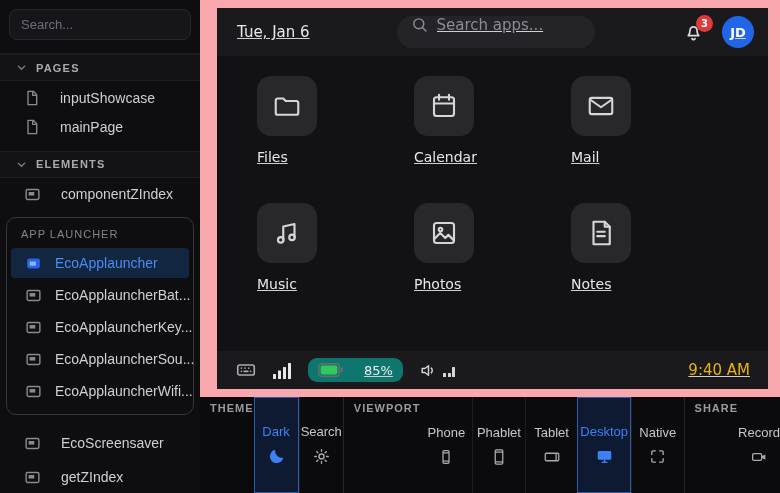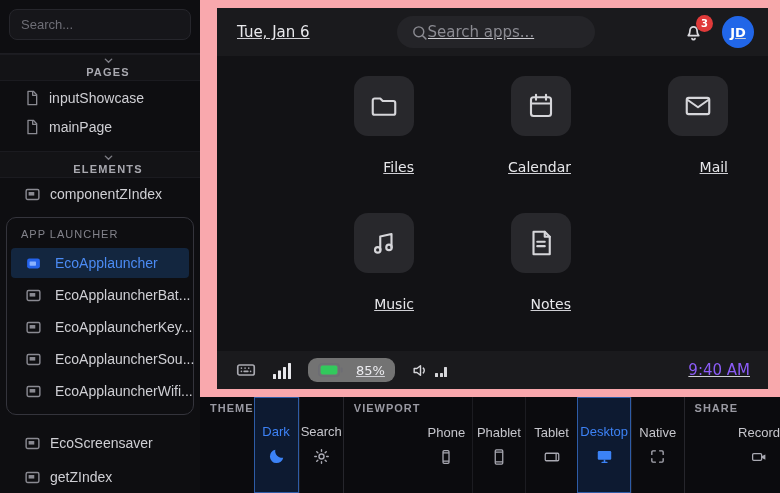--- a/index.html
+++ b/index.html
@@ -7,74 +7,74 @@
   body { background:#0a0a0c; font-family:"Liberation Sans",sans-serif; color:#cfcfd4; }
   .app { display:grid; grid-template-columns:200px 580px; grid-template-rows:397px 96px; width:780px; height:493px; }
 
   
   .sidebar { grid-row:1/3; background:#0e0e11; overflow:hidden; display:flex; flex-direction:column; }
   .search-wrap { margin:9px 9px 7px 9px; }
   .search-input { width:100%; height:31px; background:#16161a; border:1px solid #26262c; border-radius:8px;
     color:#cfcfd4; font-size:13px; padding:0 11px; outline:none; font-family:inherit; }
   .search-input::placeholder { color:#6e6e76; }
   .sdivider { height:1px; background:#1d1d22; margin-top:6px; }
-  .shead { display:flex; align-items:center; height:30px; padding:0 0 0 16px;
+  .shead { display:flex; align-items:center; gap:9px; height:30px; padding:0 0 0 16px;
     background:#131316; border-top:1px solid #1b1b20; border-bottom:1px solid #1b1b20;
-    color:#a9a9b0; font-size:11px; font-weight:bold; letter-spacing:1.2px;flex-direction:column; }
+    color:#a9a9b0; font-size:11px; font-weight:bold; letter-spacing:1.2px; }
   .shead .chev { color:#7e7e86; display:flex; }
-  .sitem { display:flex; align-items:center; gap:9px; height:32px; padding-left:24px;
+  .sitem { display:flex; align-items:center; gap:20px; height:32px; padding-left:24px;
     color:#cfcfd4; font-size:14px; cursor:pointer; white-space:nowrap; }
   .sitem .icn { color:#8a8a92; display:flex; flex:none; }
   .sect-gap { height:10px; }
   .row-gap { height:2px; }
   .group-box { margin:8px 6px 0 6px; border:1px solid #34343c; border-radius:10px; padding:2px 2px 6px 2px; }
   .group-label { color:#83838b; font-size:11px; letter-spacing:1px; padding:8px 0 6px 12px; }
   .gitem { display:flex; align-items:center; gap:13px; height:30px; padding-left:14px; margin:2px 2px;
     border-radius:4px; color:#cfcfd4; font-size:14px; cursor:pointer; white-space:nowrap; }
   .gitem .icn { color:#8a8a92; display:flex; flex:none; }
   .gitem.selected { background:#13263f; color:#4b8bf4; }
   .gitem.selected .icn { color:#3b82f6; }
   .bottom-items { margin-top:12px; }
 
   
   .preview-frame { grid-column:2; grid-row:1; background:#f9a8ad; padding:8px 12px 8px 17px; }
   .screen { width:100%; height:100%; background:#121215; display:flex; flex-direction:column;
     font-family:"DejaVu Sans",sans-serif;text-decoration:underline; }
   .topbar { height:48px; flex:none; background:#1a1a1d; display:flex; align-items:center; padding:0 14px 0 20px; }
   .date { color:#e9e9ed; font-size:15px; flex:1; }
   .apps-search { width:198px; height:32px; flex:none; background:#242428; border:none; border-radius:16px;
-    display:flex; align-items:center; padding:0 14px; }
+    display:flex; align-items:flex-start; gap:9px; padding:0 14px; }
   .apps-search .sicn { color:#8b8b92; display:flex; }
   .apps-search input { background:transparent; border:none; outline:none; color:#d6d6da;
     font-size:15px; width:140px; font-family:inherit; }
   .apps-search input::placeholder { color:#8b8b92; }
   .topbar-right { flex:1; display:flex; align-items:center; justify-content:flex-end; gap:18px; }
   .bell-wrap { position:relative; color:#d9d9de; display:flex; cursor:pointer; }
   .badge { position:absolute; top:-7px; right:-9px; min-width:17px; height:17px; border-radius:9px;
     background:#e03a3a; color:#fff; font-size:10px; font-weight:bold; display:flex; align-items:center;
     justify-content:center; padding:0 4px; }
   .avatar { width:32px; height:32px; border-radius:50%; background:#2166e8; color:#fff; font-weight:bold;
     font-size:13px; display:flex; align-items:center; justify-content:center; cursor:pointer; }
 
   .appgrid { flex:1; display:grid; grid-template-columns:1fr 1fr 1fr; align-content:start;
     padding:20px 40px 0 40px; row-gap:38px; }
-  .app-tile { display:flex; flex-direction:column; align-items:flex-end; gap:23px; cursor:pointer; }
+  .app-tile { display:flex; flex-direction:column; align-items:flex-start; gap:13px; cursor:pointer; }
   .tile-icon { width:60px; height:60px; border-radius:14px; background:#28282c; color:#d6d6da;
     display:flex; align-items:center; justify-content:center; }
   .tile-label { color:#e7e7ea; font-size:14px; }
 
   .statusbar { height:38px; flex:none; background:#1a1a1d; display:flex; align-items:center;
     padding:0 18px; gap:16px; }
   .kbd-icon { color:#a9a9b0; display:flex; }
   .sig-icon { color:#e8e8ec; display:flex; }
-  .battery-pill { background:#737373; border-radius:9px; height:24px; display:flex; align-items:center;
-    gap:13px; padding:0 10px; }
+  .battery-pill { background:#0f766e; border-radius:9px; height:24px; display:flex; align-items:center;
+    gap:21px; padding:0 10px; }
   .battery-pill .pct { color:#ececf0; font-size:13px; }
   .vol-cluster { display:flex; align-items:center; gap:5px; color:#d6d6da; }
-  .clock { margin-left:auto; color:#8b5cf6; font-size:15px; }
+  .clock { margin-left:auto; color:#eab308; font-size:15px; }
 
   
   .toolbar { grid-column:2; grid-row:2; background:#0b0b0e; display:flex; }
   .tsection { display:flex; flex-direction:row; }
   .tsection + .tsection { border-left:1px solid #26262c; }
   .tsection.theme { width:148px; }
   .tsection.viewport { width:353px; }
   .tsection.share { flex:1; }
   .thead { height:21px; display:flex; align-items:center; padding-left:10px; color:#9a9aa3;
     font-size:11px; font-weight:bold; letter-spacing:1px; }
@@ -280,20 +280,30 @@
                 <path d="M9 17.5V6.8l9-2v10.7"></path>
                 <circle cx="7" cy="17.5" r="2.2"></circle>
                 <circle cx="16" cy="15.5" r="2.2"></circle>
               </svg>
           </div>
           <div class="tile-label">Music</div>
         </div>
         <div class="app-tile">
           <div class="tile-icon">
             <svg width="30" height="30" viewBox="0 0 24 24" fill="none" stroke="currentColor" stroke-width="1.7" stroke-linecap="round" stroke-linejoin="round">
+                <rect x="4" y="4" width="16" height="16" rx="2"></rect>
+                <circle cx="9.2" cy="9.2" r="1.4"></circle>
+                <path d="M4.5 16.5l4.5-4.5 4 4 2.5-2.5 4 4"></path>
+              </svg>
+          </div>
+          <div class="tile-label">Photos</div>
+        </div>
+        <div class="app-tile">
+          <div class="tile-icon">
+            <svg width="30" height="30" viewBox="0 0 24 24" fill="none" stroke="currentColor" stroke-width="1.7" stroke-linecap="round" stroke-linejoin="round">
                 <path d="M6 3h9l4 4v14H6z"></path>
                 <path d="M15 3v4h4"></path>
                 <path d="M9 11h6M9 14.5h6"></path>
               </svg>
           </div>
           <div class="tile-label">Notes</div>
         </div>
       </div>
 
       <div class="statusbar">

